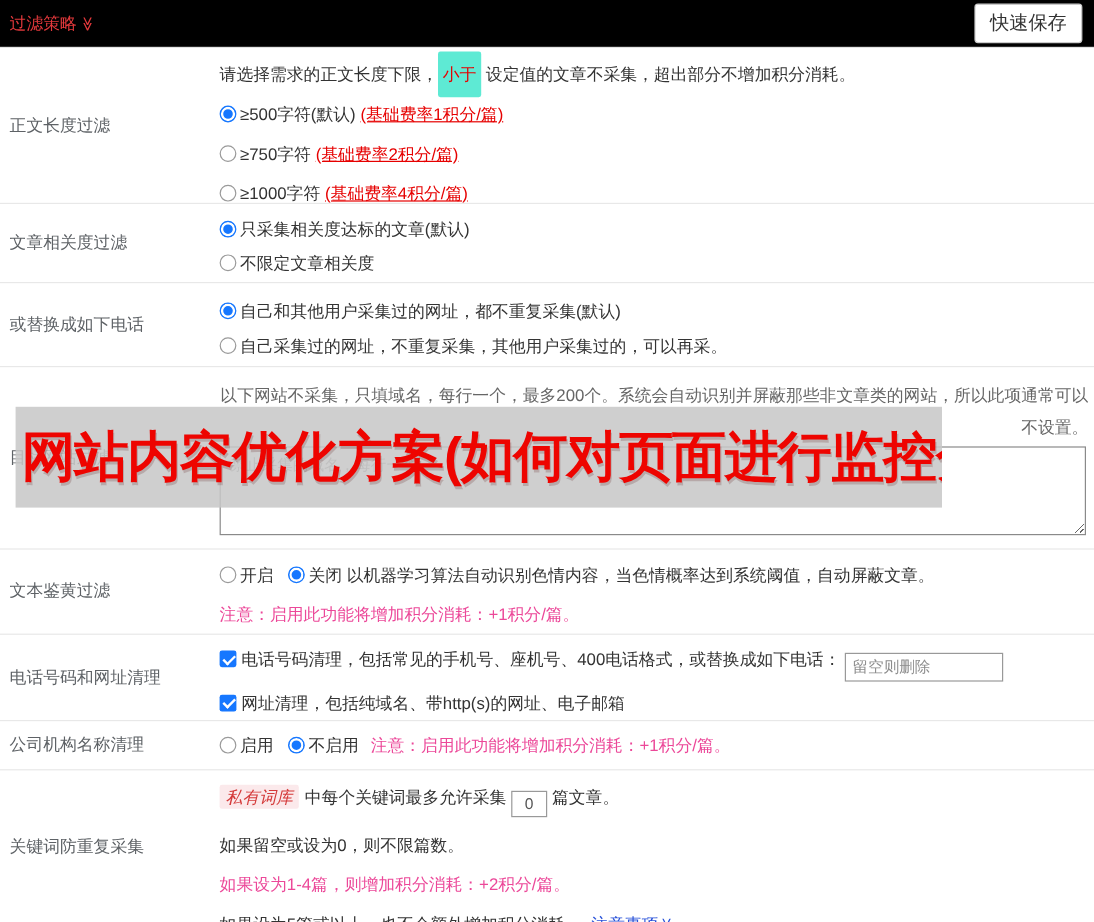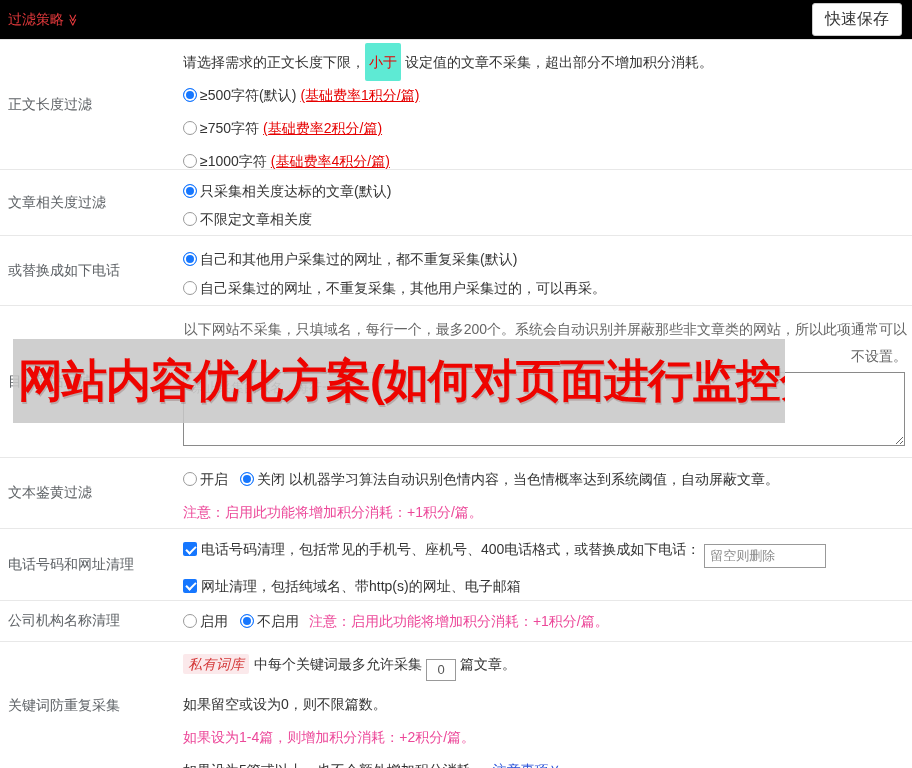--- a/index.html
+++ b/index.html
@@ -58,21 +58,21 @@
   .checkbox::after {
     content: ""; position: absolute; left: 4.5px; top: 1.5px;
     width: 4px; height: 8px; border: solid #fff; border-width: 0 2px 2px 0;
     transform: rotate(45deg);
   }
   .opt-label { cursor: pointer; }
   .opt-gap { display: inline-block; width: 12px; }
   
   .phone-input {
     font-family: inherit; font-size: 13px; color: #333;
-    border: 1px solid #999; width: 122px; height: 24px;
+    border: 1px solid #999; width: 132px; height: 24px;
     padding: 2px 5px; margin-left: 4px; vertical-align: -6px; background: #fff;
   }
   .phone-input::placeholder { color: #8c8c8c; }
   .num-input {
     font-family: inherit; font-size: 13px; color: #555; text-align: center;
     border: 1px solid #999; width: 30px; height: 22px; margin: 0 4px;
     vertical-align: -5px; background: #fff;
   }
   .domains-textarea {
     font-family: inherit; font-size: 13px; color: #737373;

